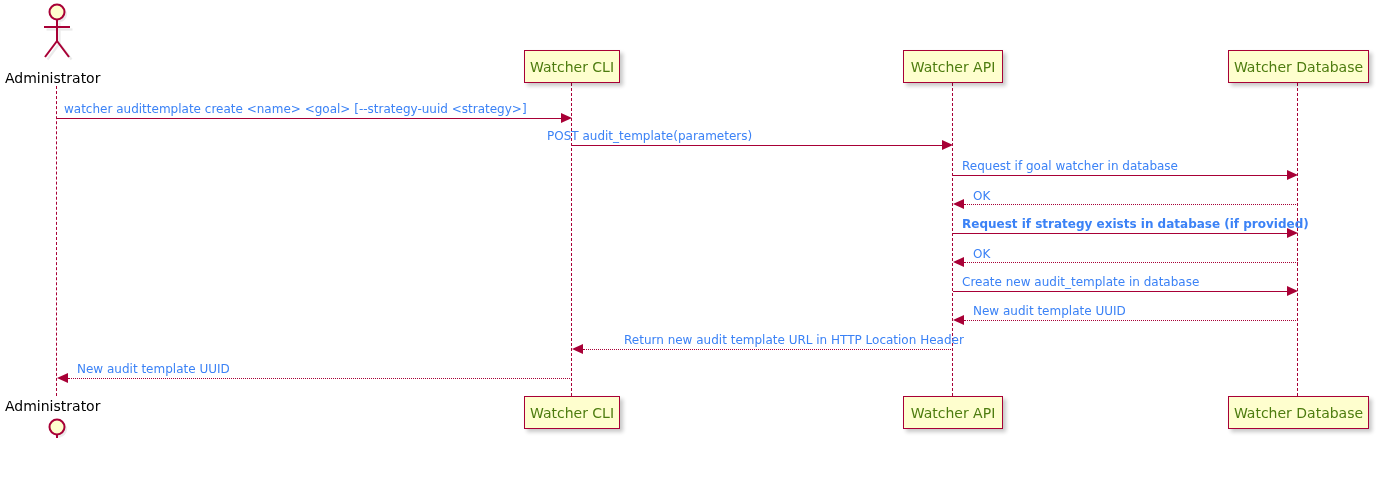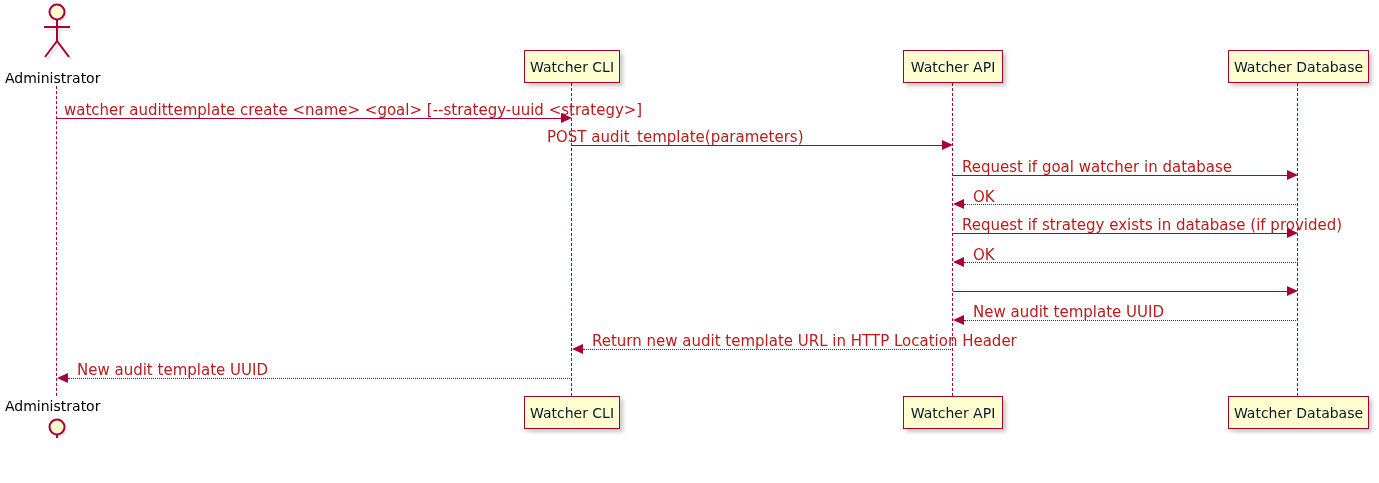--- a/index.html
+++ b/index.html
@@ -23,21 +23,21 @@
   .participant-box {
     position: absolute;
     box-sizing: border-box;
     background: #FEFECE;
     border: 1.5px solid #A80036;
     box-shadow: 3px 3px 4px rgba(0,0,0,0.22);
     display: flex;
     align-items: center;
     justify-content: center;
     font-size: 14px;
-    color: #0f172a;
+    color: #4d7c0f;
     white-space: nowrap;
     line-height: 1;
   }
 
   
   .actor-figure {
     position: absolute;
     width: 40px;
     height: 60px;
   }
@@ -59,22 +59,22 @@
   .msg-line {
     position: absolute;
     height: 0;
     border-top: 1.5px solid #A80036;
   }
   .msg-line.dotted {
     border-top: 1.5px dotted #A80036;
   }
   .msg-label {
     position: absolute;
-    font-size: 15px;
-    color: #b91c1c;
+    font-size: 12px;
+    color: #3b82f6;
     white-space: nowrap;
     line-height: 1;
   }
   .arrow-head {
     position: absolute;
     width: 0;
     height: 0;
   }
   .arrow-head.right {
     border-top: 5px solid transparent;
@@ -134,36 +134,37 @@
   <div class="arrow-head right" style="left:942px; top:140px;"></div>
 
   <div class="msg-label" style="left:962px; top:160px;">Request if goal watcher in database</div>
   <div class="msg-line" style="left:953px; top:175px; width:336px;"></div>
   <div class="arrow-head right" style="left:1287px; top:170px;"></div>
 
   <div class="msg-label" style="left:973px; top:190px;">OK</div>
   <div class="msg-line dotted" style="left:964px; top:204px; width:334px;"></div>
   <div class="arrow-head left" style="left:953px; top:199px;"></div>
 
-  <div class="msg-label" style="left:962px; top:218px;">Request if strategy exists in database (if provided)</div>
+  <div class="msg-label" style="left:962px; top:218px;font-weight:bold;">Request if strategy exists in database (if provided)</div>
   <div class="msg-line" style="left:953px; top:233px; width:336px;"></div>
   <div class="arrow-head right" style="left:1287px; top:228px;"></div>
 
   <div class="msg-label" style="left:973px; top:248px;">OK</div>
   <div class="msg-line dotted" style="left:964px; top:262px; width:334px;"></div>
   <div class="arrow-head left" style="left:953px; top:257px;"></div>
 
+  <div class="msg-label" style="left:962px; top:276px;">Create new audit_template in database</div>
   <div class="msg-line" style="left:953px; top:291px; width:336px;"></div>
   <div class="arrow-head right" style="left:1287px; top:286px;"></div>
 
   <div class="msg-label" style="left:973px; top:305px;">New audit template UUID</div>
   <div class="msg-line dotted" style="left:964px; top:320px; width:334px;"></div>
   <div class="arrow-head left" style="left:953px; top:315px;"></div>
 
-  <div class="msg-label" style="left:592px; top:334px;">Return new audit template URL in HTTP Location Header</div>
+  <div class="msg-label" style="left:624px; top:334px;">Return new audit template URL in HTTP Location Header</div>
   <div class="msg-line dotted" style="left:583px; top:349px; width:370px;"></div>
   <div class="arrow-head left" style="left:572px; top:344px;"></div>
 
   <div class="msg-label" style="left:77px; top:363px;">New audit template UUID</div>
   <div class="msg-line dotted" style="left:68px; top:378px; width:504px;"></div>
   <div class="arrow-head left" style="left:57px; top:373px;"></div>
 
   <div class="actor-label" style="left:5px; top:398px;">Administrator</div>
   <div class="actor-figure" style="left:37px; top:418px;">
     <svg width="40" height="60" viewBox="0 0 40 60" xmlns="http://www.w3.org/2000/svg">

